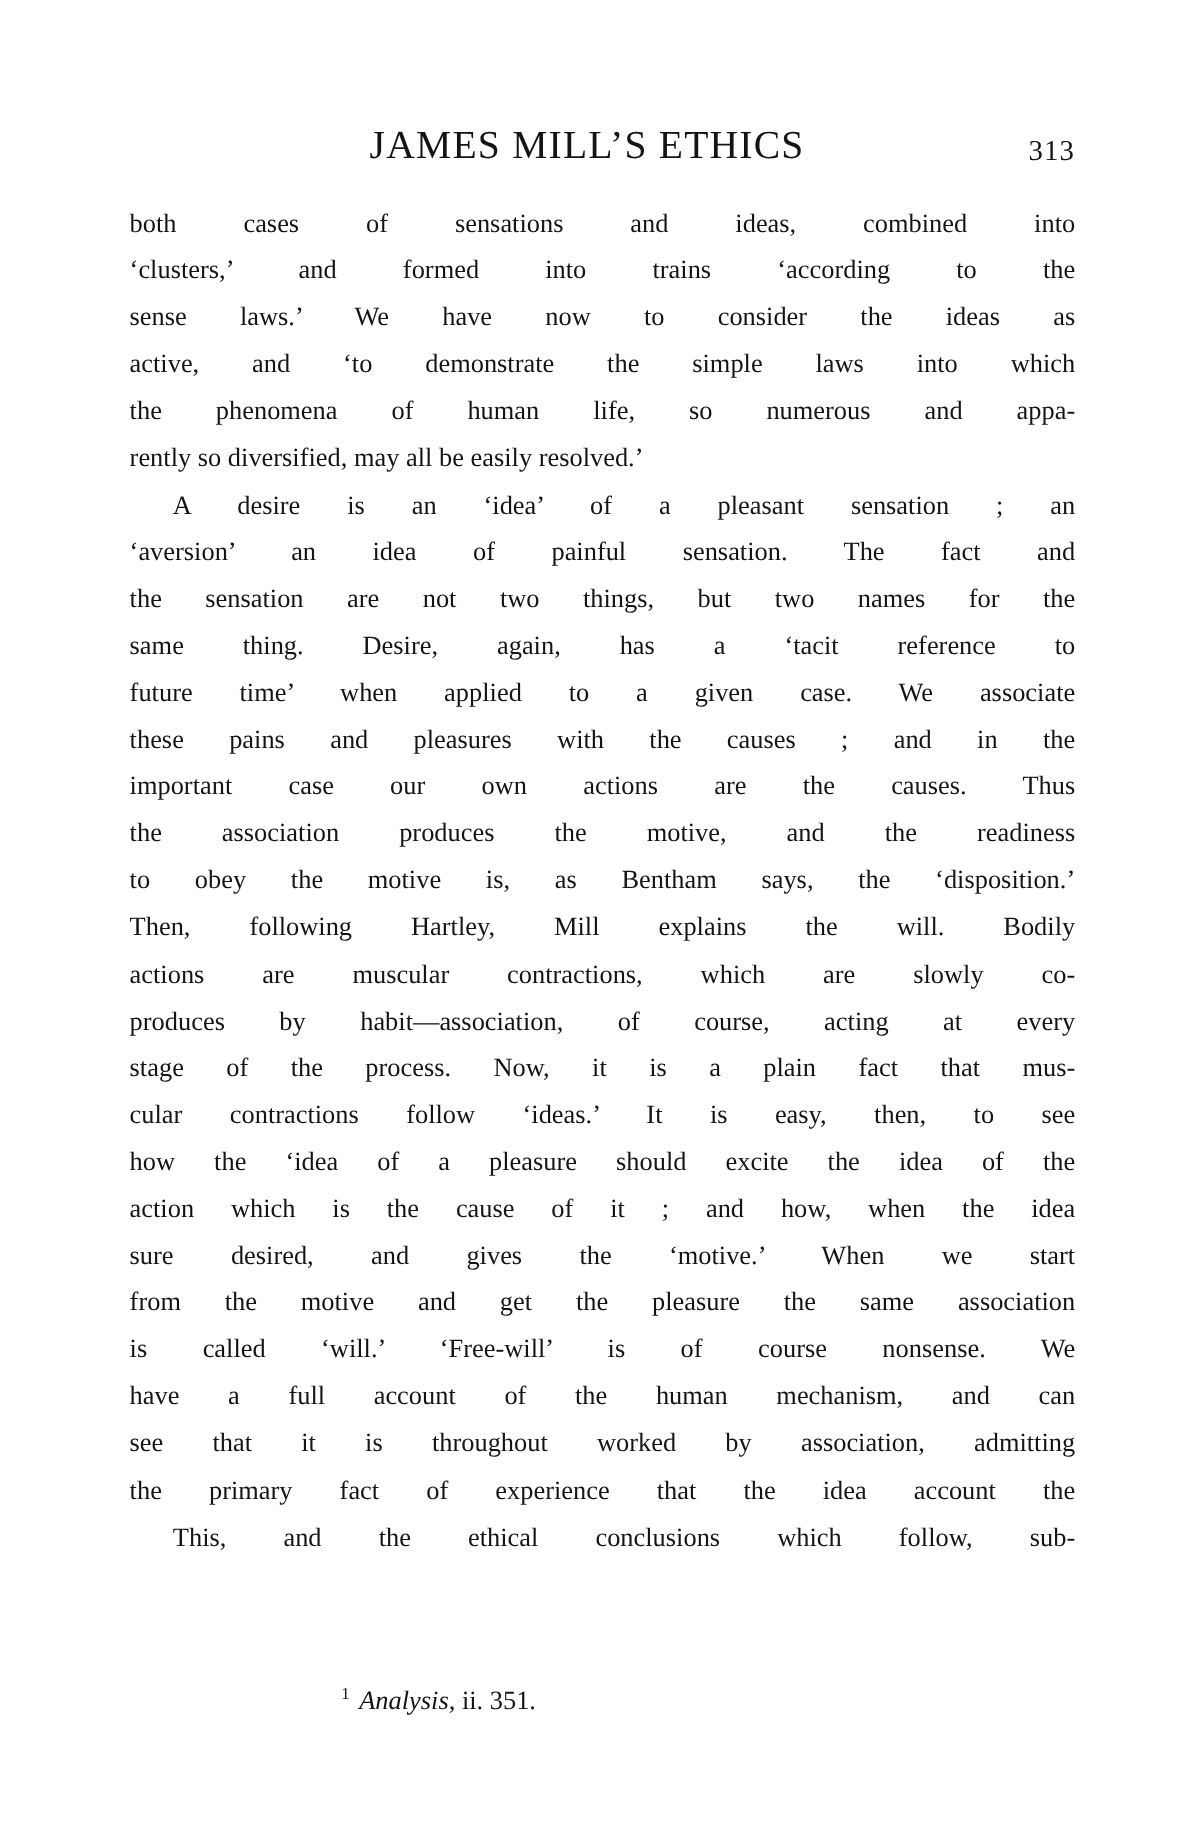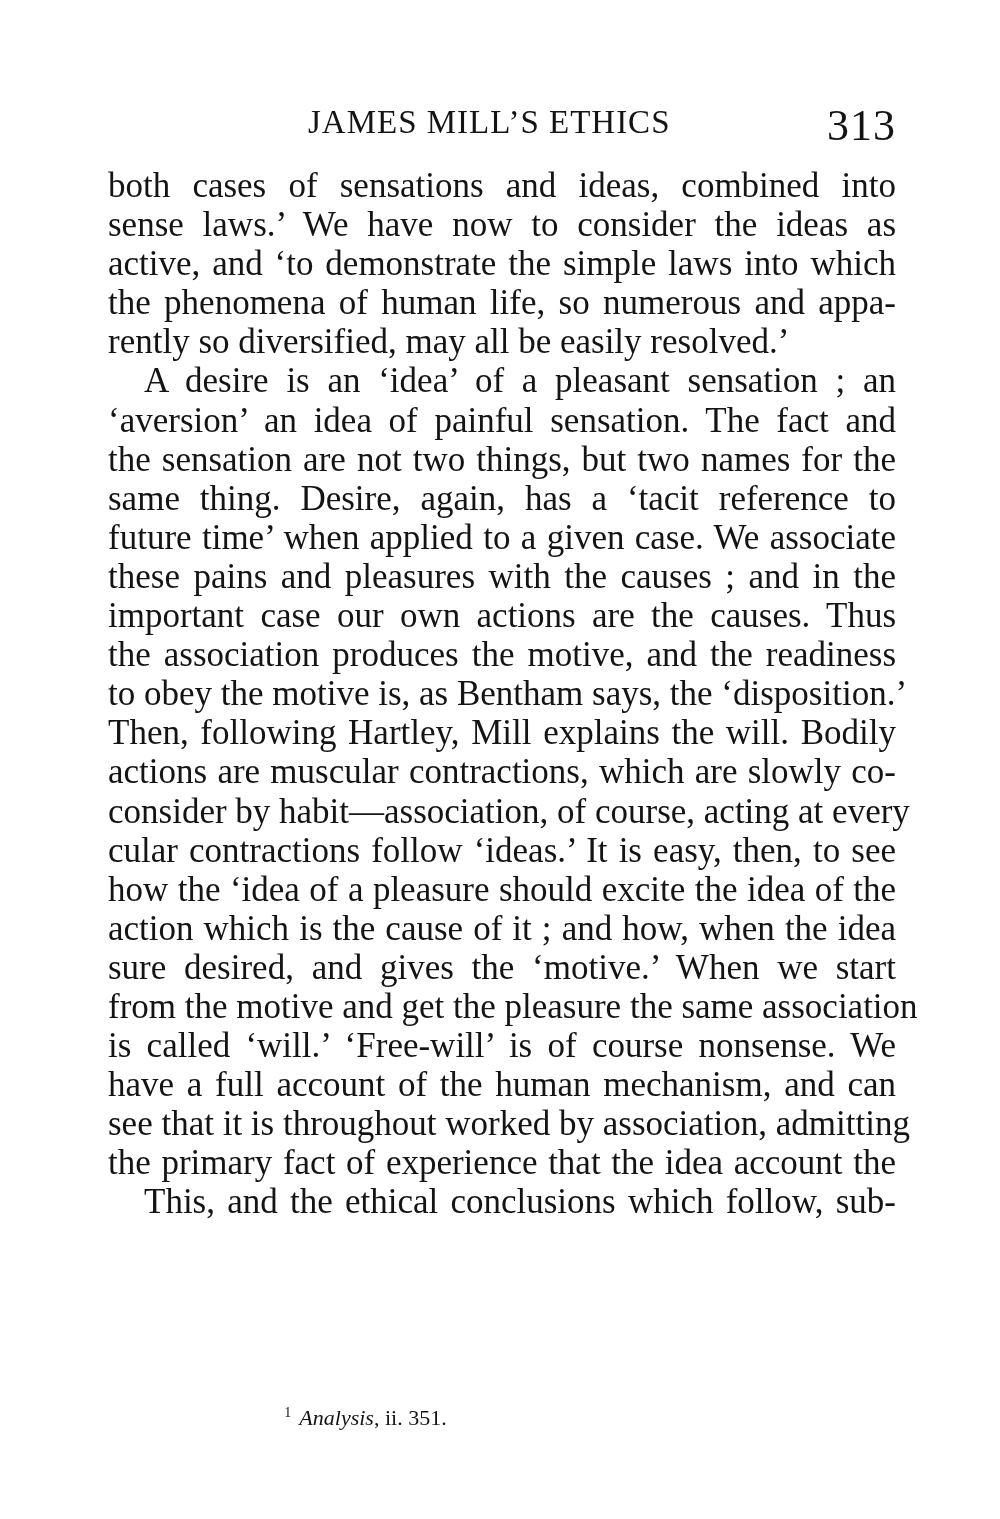--- a/index.html
+++ b/index.html
@@ -35,35 +35,35 @@
       top: 0;
       font-size: 33px;
       letter-spacing: 1px;
       line-height: 44px;
       white-space: nowrap;
     }
     .folio {
       position: absolute;
       right: 0;
       top: 4px;
-      font-size: 44px;
+      font-size: 24px;
       line-height: 44px;
       letter-spacing: 1px;
     }
     .body-text {
       position: absolute;
       top: 166px;
       left: 108px;
       width: 788px;
     }
     .line {
       display: block;
       height: 39.1px;
       line-height: 39.1px;
-      font-size: 35px;
+      font-size: 22px;
       white-space: nowrap;
       text-align: justify;
       text-align-last: justify;
       overflow: visible;
     }
     .line.last {
       text-align-last: left;
     }
     .line.indent {
       padding-left: 36px;
@@ -99,39 +99,41 @@
 
   <div class="running-head">
     <span class="running-title">JAMES MILL’S ETHICS</span>
     <span class="folio">313</span>
   </div>
 
   <div class="body-text">
 
     <div class="para para-1">
       <span class="line">both cases of sensations and ideas, combined into</span>
+      <span class="line">‘clusters,’ and formed into trains ‘according to the</span>
       <span class="line">sense laws.’  We have now to consider the ideas as</span>
       <span class="line">active, and ‘to demonstrate the simple laws into which</span>
       <span class="line">the phenomena of human life, so numerous and appa-</span>
       <span class="line last">rently so diversified, may all be easily resolved.’</span>
     </div>
 
     <div class="para para-2">
       <span class="line indent">A desire is an ‘idea’ of a pleasant sensation ; an</span>
       <span class="line">‘aversion’ an idea of painful sensation.  The fact and</span>
       <span class="line">the sensation are not two things, but two names for the</span>
       <span class="line">same thing.  Desire, again, has a ‘tacit reference to</span>
       <span class="line">future time’ when applied to a given case.  We associate</span>
       <span class="line">these pains and pleasures with the causes ; and in the</span>
       <span class="line">important case our own actions are the causes.  Thus</span>
       <span class="line">the association produces the motive, and the readiness</span>
       <span class="line">to obey the motive is, as Bentham says, the ‘disposition.’</span>
       <span class="line">Then, following Hartley, Mill explains the will.  Bodily</span>
       <span class="line">actions are muscular contractions, which are slowly co-</span>
-      <span class="line">consider by habit—association, of course, acting at every</span>
+      <span class="line">produces by habit—association, of course, acting at every</span>
+      <span class="line">stage of the process.  Now, it is a plain fact that mus-</span>
       <span class="line">cular contractions follow ‘ideas.’  It is easy, then, to see</span>
       <span class="line">how the ‘idea of a pleasure should excite the idea of the</span>
       <span class="line">action which is the cause of it ; and how, when the idea</span>
       <span class="line">sure desired, and gives the ‘motive.’  When we start</span>
       <span class="line">from the motive and get the pleasure the same association</span>
       <span class="line">is called ‘will.’  ‘Free-will’ is of course nonsense.  We</span>
       <span class="line">have a full account of the human mechanism, and can</span>
       <span class="line">see that it is throughout worked by association, admitting</span>
       <span class="line">the primary fact of experience that the idea account the</span>
     </div>

